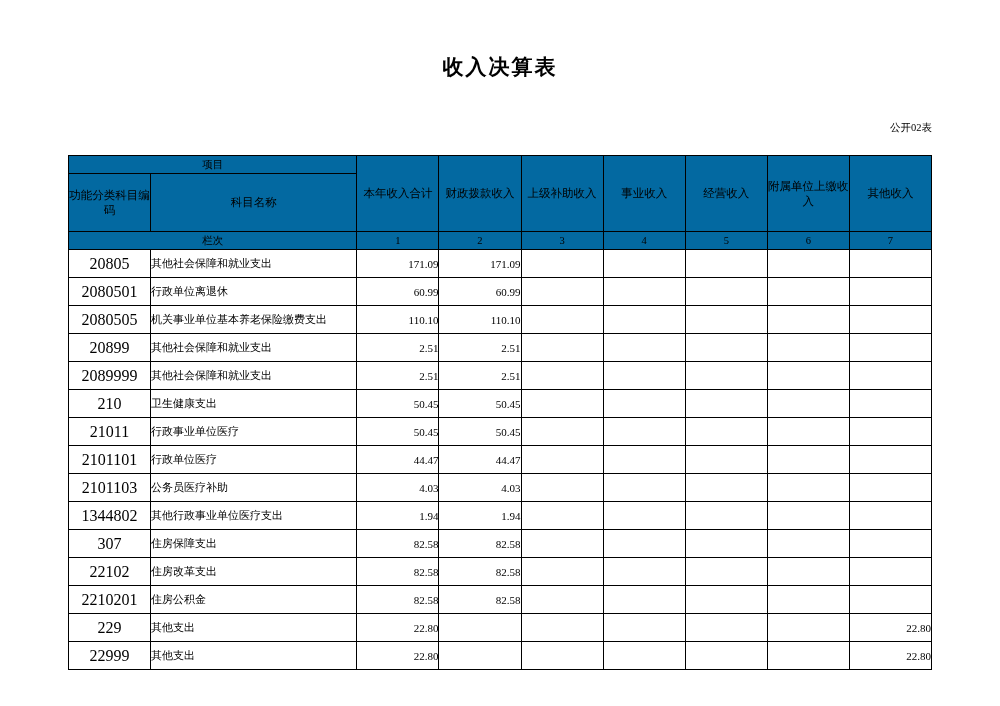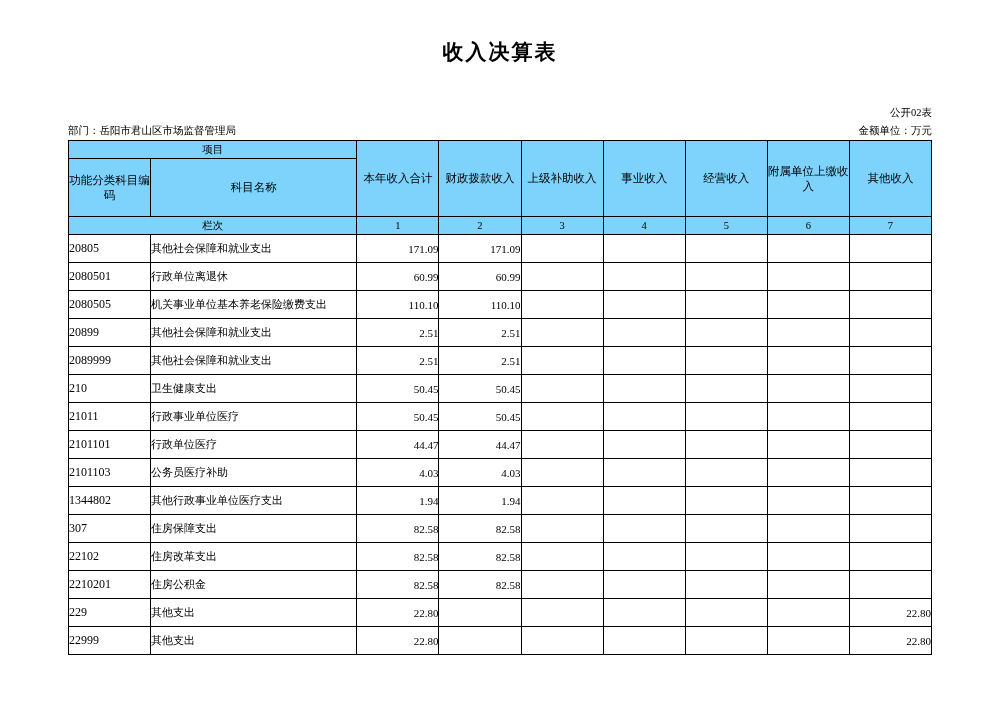--- a/index.html
+++ b/index.html
@@ -14,21 +14,21 @@
     position: relative;
     width: 1000px;
     height: 706px;
     padding: 0;
   }
   .doc-title {
     text-align: center;
     font-size: 21px;
     font-weight: bold;
     letter-spacing: 2px;
-    margin-top: 38px;
+    margin-top: 53px;
     font-family: "Liberation Serif", "DejaVu Serif", serif;
   }
   .form-no {
     position: absolute;
     right: 68px;
     top: 68px;
     font-size: 10.5px;
   }
   .meta-row {
     position: absolute;
@@ -49,21 +49,21 @@
     width: 864px;
     font-size: 10.5px;
   }
   table.fin td, table.fin th {
     border: 1px solid #000;
     padding: 0;
     font-weight: normal;
     vertical-align: middle;
   }
   .hdr {
-    background: #7dd3fc;
+    background: #0369a1;
     text-align: center;
   }
   .hdr-item {
     height: 18px;
     font-size: 10.5px;
   }
   .hdr-main {
     height: 58px;
     font-size: 11.5px;
     line-height: 1.25;
@@ -74,21 +74,22 @@
     font-size: 10.5px;
   }
   .c-code { width: 82px; }
   .c-name { width: 206px; }
   .c-num  { width: 82px; }
 
   tbody td {
     height: 28px;
   }
   .cell-code {
-    font-size: 12px;
+    text-align: center;
+    font-size: 16px;
     margin-left: 20px;
   }
   .cell-name {
     text-align: left;
     padding-left: 6px;
     font-size: 11px;
   }
   .cell-num {
     text-align: right;
     padding-right: 5px;
@@ -106,24 +107,20 @@
 </style>
 </head>
 <body>
 
 <div class="page">
 
   <div class="doc-title">收入决算表</div>
 
   <div class="form-no">公开02表</div>
 
-  <div class="meta-row">
-    <span class="meta-left">部门：岳阳市君山区市场监督管理局</span>
-    <span class="meta-right">金额单位：万元</span>
-  </div>
 
   <table class="fin">
     <thead>
       <tr>
         <td class="hdr hdr-item c-code" colspan="2">项目</td>
         <td class="hdr hdr-main c-num" rowspan="2">本年收入合计</td>
         <td class="hdr hdr-main c-num" rowspan="2">财政拨款收入</td>
         <td class="hdr hdr-main c-num" rowspan="2">上级补助收入</td>
         <td class="hdr hdr-main c-num" rowspan="2">事业收入</td>
         <td class="hdr hdr-main c-num" rowspan="2">经营收入</td>

